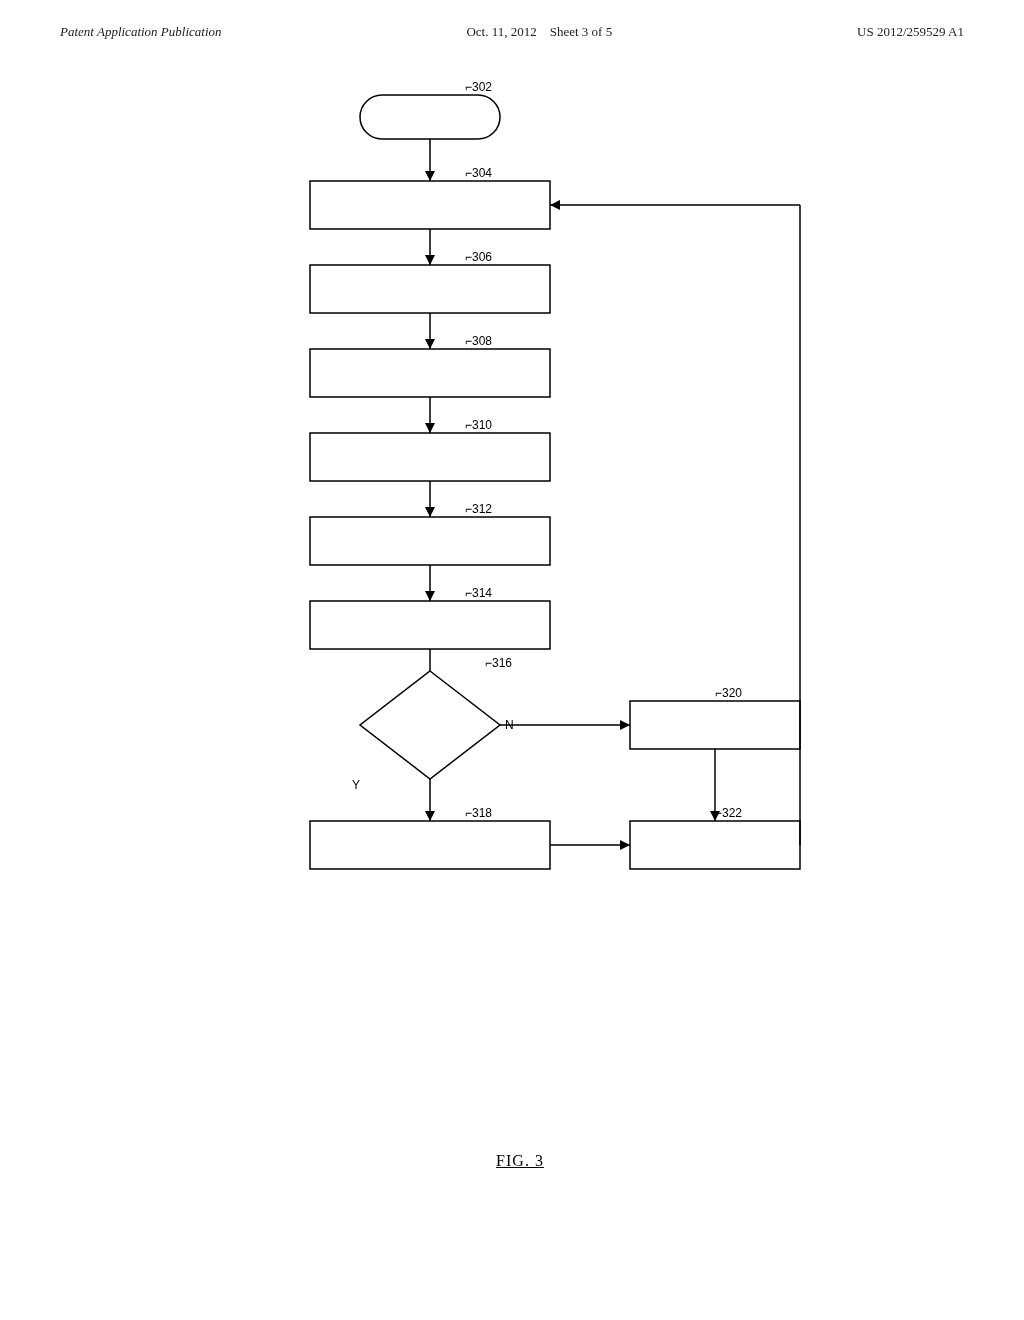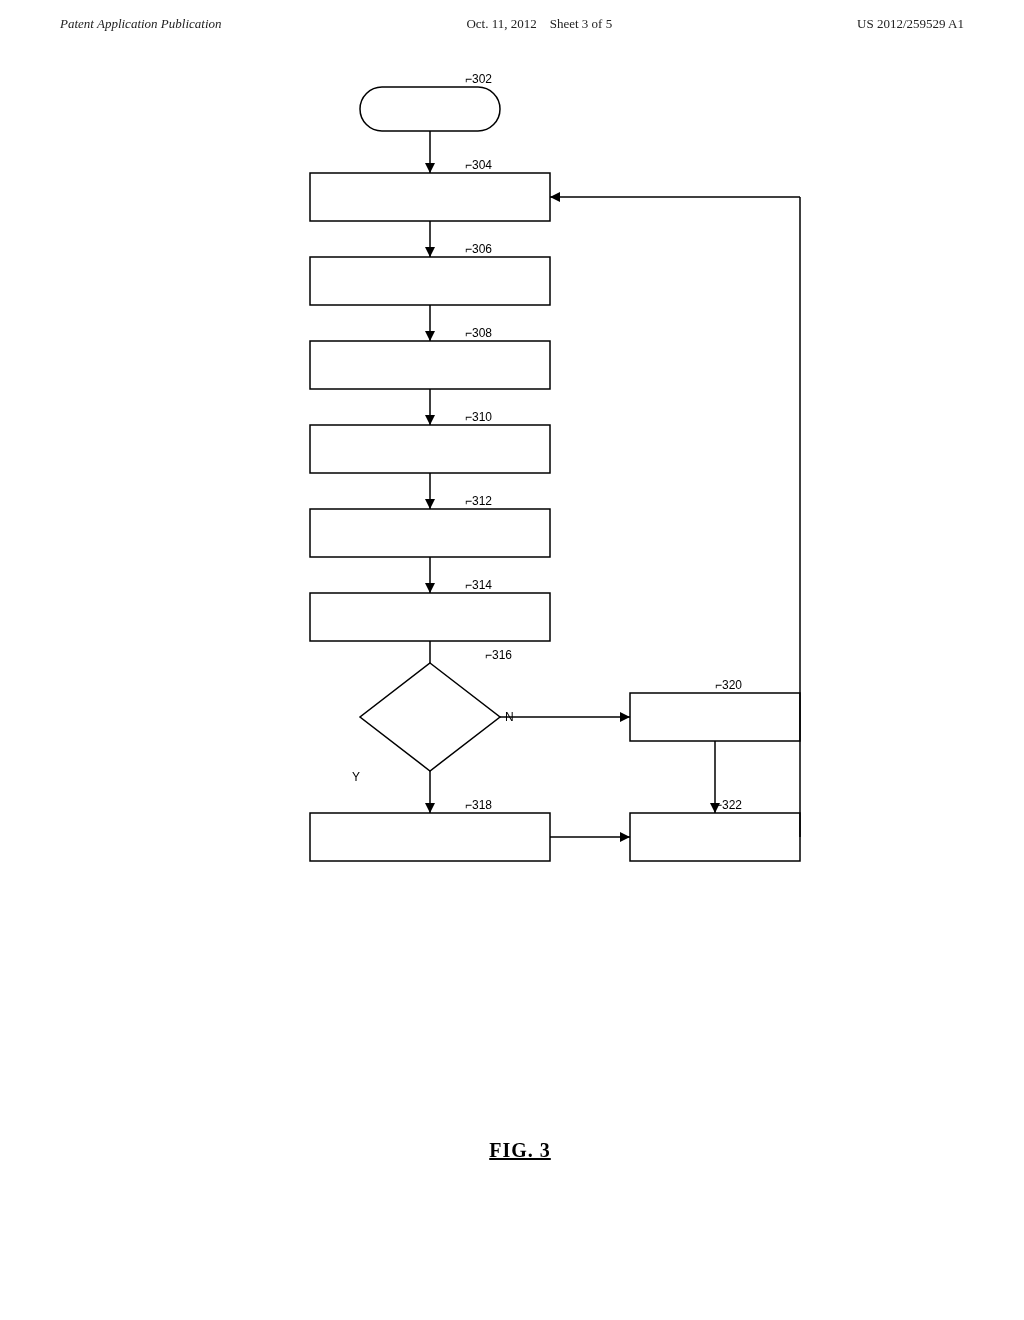--- a/index.html
+++ b/index.html
@@ -10,21 +10,21 @@
       height: 1320px;
       overflow: hidden;
       position: relative;
     }
 
     
     .header {
       display: flex;
       justify-content: space-between;
       align-items: flex-start;
-      padding: 16px 60px 0 60px;
+      padding: 24px 60px 0 60px;
       font-size: 13px;
       color: #222;
     }
     .header-left { font-style: italic; }
     .header-center { text-align: center; }
     .header-right { text-align: center; }
 
     
     .diagram-container {
       position: relative;
@@ -41,22 +41,22 @@
       width: 640px;
       height: 1050px;
     }
 
     
     .caption {
       position: absolute;
       bottom: 30px;
       left: 50%;
       transform: translateX(-50%);
-      font-size: 20px;
-      font-weight: bold;
+      font-size: 16px;
+      font-weight: normal;
       text-decoration: underline;
       letter-spacing: 1px;
     }
   </style>
 </head>
 <body>
 
 <div class="header">
   <div class="header-left">Patent Application Publication</div>
   <div class="header-center">

